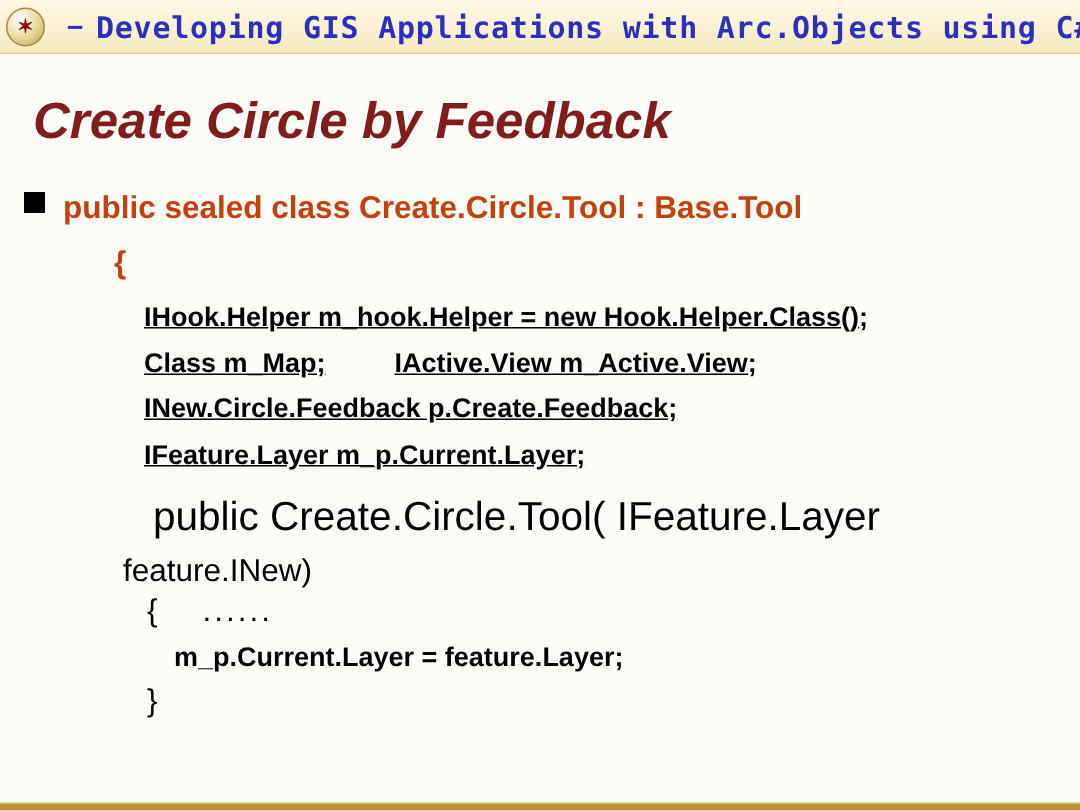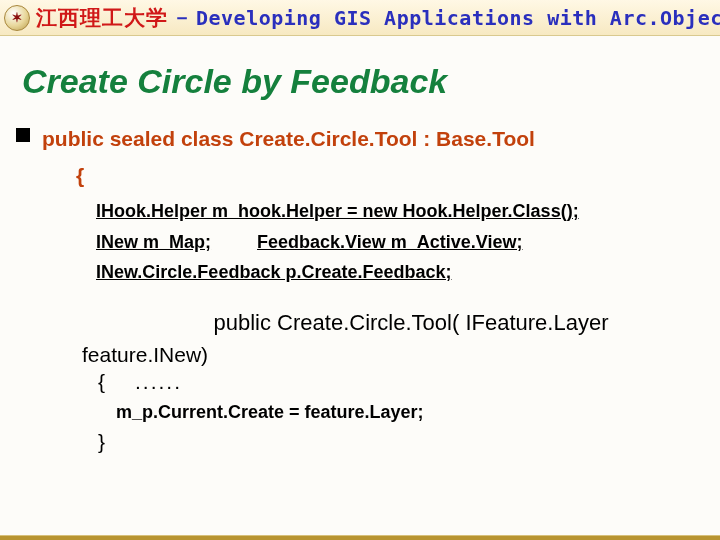--- a/index.html
+++ b/index.html
@@ -49,21 +49,21 @@
     color: #2a2fbd;
     font-weight: bold;
     font-size: 20px;
     letter-spacing: 0.5px;
   }
   .title {
     font-family: Arial, sans-serif;
     font-size: 34px;
     font-weight: bold;
     font-style: italic;
-    color: #15803d;
+    color: #7f1d1d;
     margin: 26px 0 22px 22px;
   }
   .content { padding-left: 42px; }
   .row { margin-bottom: 4px; line-height: 1.55; font-size: 21px; color: #c2410c; }
   .bullet-row { position: relative; font-weight: bold; }
   .bullet {
     position: absolute;
     left: -26px; top: 5px;
     width: 14px; height: 14px;
     background: #000;
@@ -72,25 +72,24 @@
   .decl {
     padding-left: 54px;
     font-size: 18px;
     font-weight: bold;
     line-height: 1.7;
     text-decoration: underline;
   }
   .decl .gap { display: inline-block; width: 46px; }
   .ctor1 {
     padding-left: 60px;
-    font-size: 22px;
+    font-size: 27px;
     font-weight: normal;
     line-height: 1.5;
-    margin-top: 18px;
-    text-align: center;
+    margin-top: 6px;
   }
   .ctor2 {
     padding-left: 40px;
     font-size: 21px;
     font-weight: normal;
     line-height: 1.5;
   }
   .ctor-brace {
     padding-left: 56px;
     font-size: 21px;
@@ -121,42 +120,42 @@
     background:#d7c07a;
   }
 </style>
 </head>
 <body>
 
 <div class="header">
   <div class="logo">
     <span class="logo-inner">✶</span>
   </div>
-  <span class="hdr-cn">江西理工大学</span>
   <span class="hdr-dash">－</span>
   <span class="hdr-en">Developing GIS Applications with Arc.Objects using C#. NE</span>
 </div>
 
 <div class="title">Create Circle by Feedback</div>
 
 <div class="content">
   <div class="row bullet-row">
     <span class="bullet"></span>
     <span>public sealed class Create.Circle.Tool : Base.Tool</span>
   </div>
   <div class="row brace">{</div>
 
   <div class="decl">IHook.Helper m_hook.Helper = new Hook.Helper.Class();</div>
   <div class="decl">
-    <span>INew m_Map;</span><span class="gap"></span><span>Feedback.View m_Active.View;</span>
+    <span>Class m_Map;</span><span class="gap"></span><span>IActive.View m_Active.View;</span>
   </div>
   <div class="decl">INew.Circle.Feedback p.Create.Feedback;</div>
+  <div class="decl">IFeature.Layer m_p.Current.Layer;</div>
 
   <div class="ctor1">public Create.Circle.Tool( IFeature.Layer</div>
   <div class="ctor2">feature.INew)</div>
   <div class="ctor-brace">
     <span>{</span><span class="dots">......</span>
   </div>
-  <div class="assign">m_p.Current.Create = feature.Layer;</div>
+  <div class="assign">m_p.Current.Layer = feature.Layer;</div>
   <div class="close-brace">}</div>
 </div>
 
 <div class="bottom-stripe"></div>
 
 </body></html>

